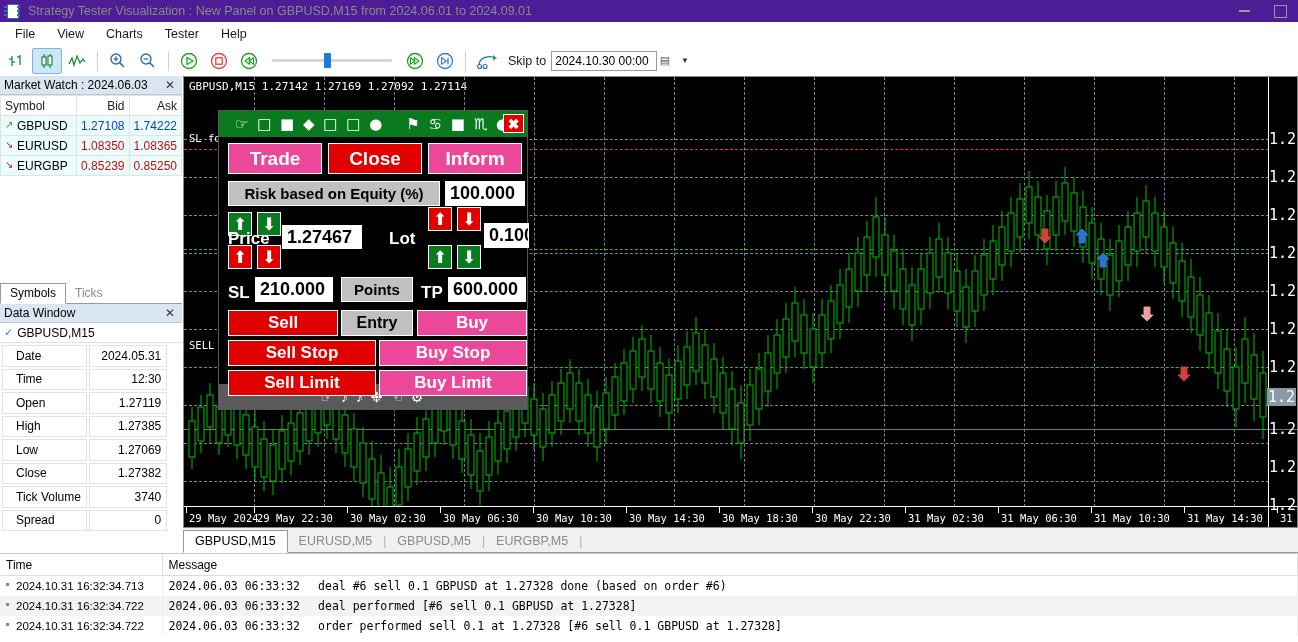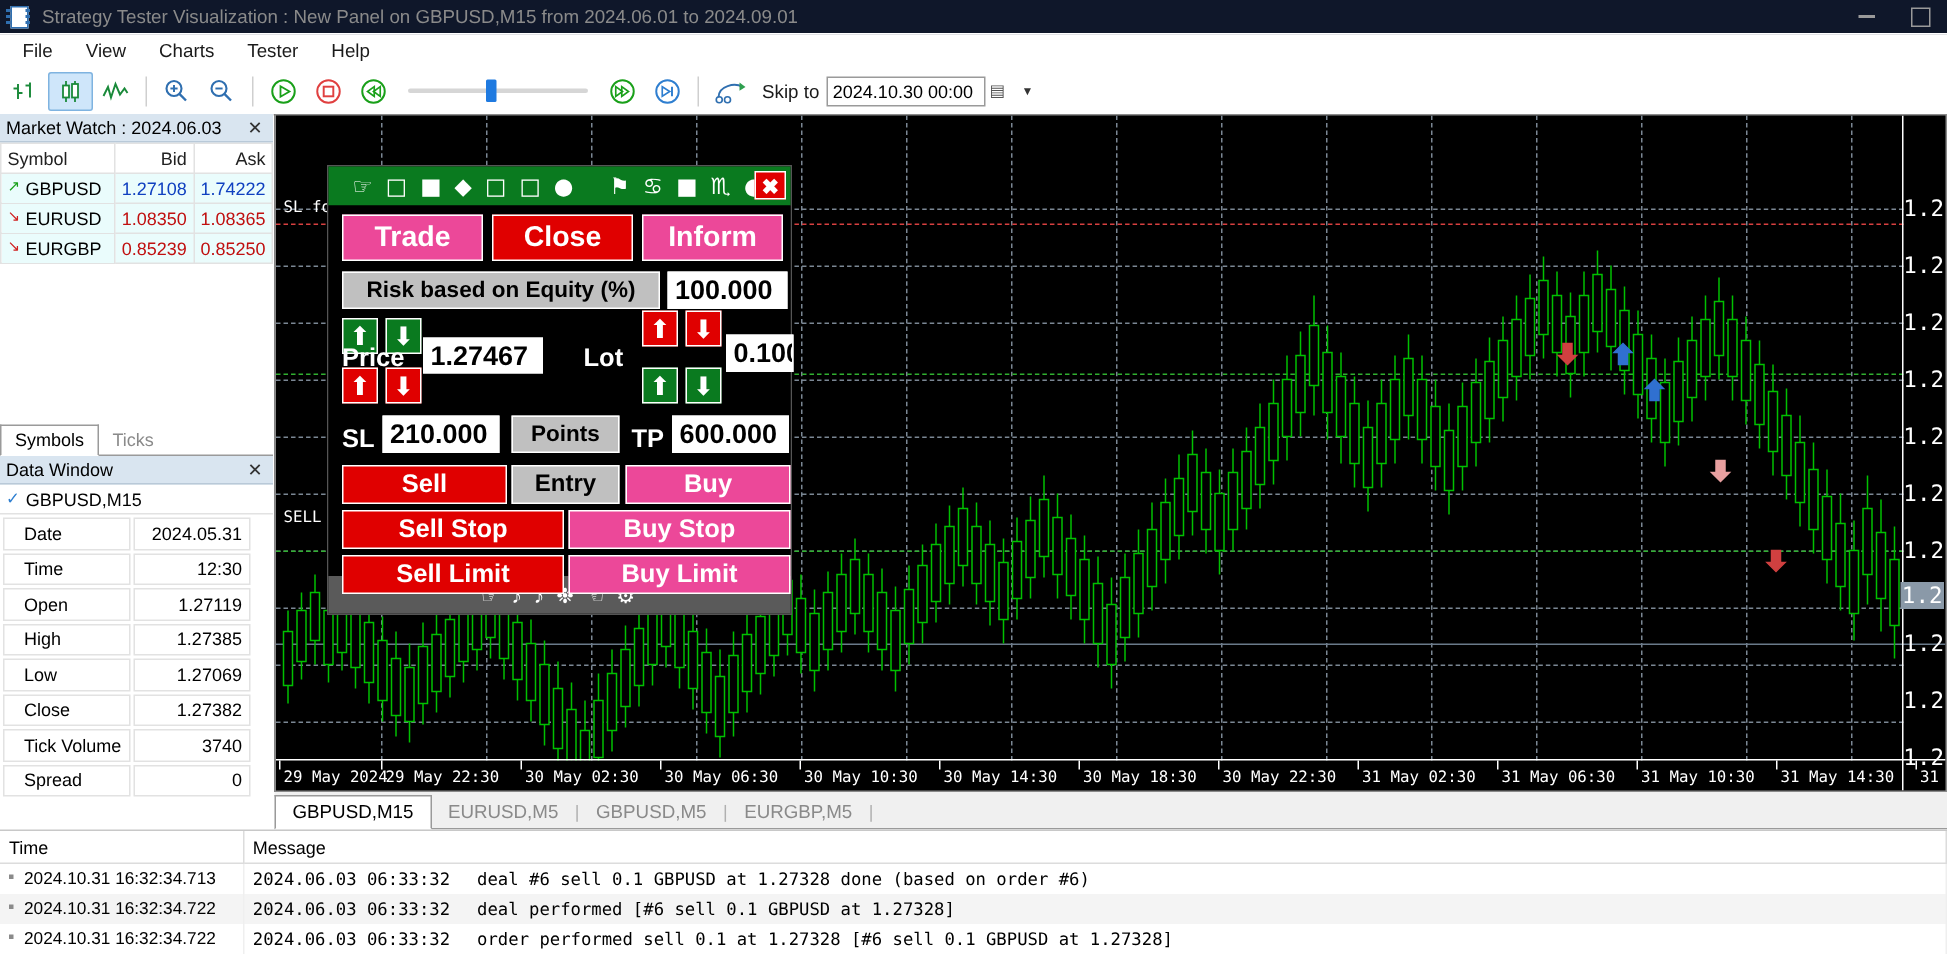--- a/index.html
+++ b/index.html
@@ -5,21 +5,21 @@
   html,body{margin:0;padding:0;}
   body{
     width:1298px;height:642px;overflow:hidden;
     font-family:"Liberation Sans",sans-serif;
     font-size:12px;color:#000;background:#f0f0f0;
     -webkit-font-smoothing:none;
   }
   .app{position:relative;width:1298px;height:642px;background:#fff;}
 
   
-  .titlebar{height:22px;background:#0f172a;display:flex;align-items:center;border-bottom:1px solid #fff;}
+  .titlebar{height:22px;background:#4c1d95;display:flex;align-items:center;border-bottom:1px solid #fff;}
   .tb-icon{width:18px;height:16px;margin:0 6px 0 4px;position:relative;flex:none;}
   .tb-icon .chip{position:absolute;left:3px;top:1px;width:10px;height:13px;border:1.6px solid #2f6fb0;background:#fff;}
   .tb-icon .pin{position:absolute;width:3px;height:1.6px;background:#2f6fb0;left:0;}
   .tb-title{color:#8a8a8a;font-size:12.5px;white-space:nowrap;}
   .wctl{margin-left:auto;display:flex;height:22px;}
   .wbtn{width:36px;display:flex;align-items:center;justify-content:center;}
   .wbtn .min{width:11px;height:1.6px;background:#9a9a9a;}
   .wbtn .max{width:11px;height:11px;border:1.6px solid #9a9a9a;}
 
   
@@ -354,20 +354,21 @@
             <td class="k">Spread</td>
             <td class="v">0</td>
           </tr>
     </tbody>
       </table>
   </div>
 
   <div class="chart">
     <div class="chart-inner">
 
+      <div class="ohlc">GBPUSD,M15  1.27142 1.27169 1.27092 1.27114</div>
 
       <div class="cline" style="top:62px;"></div>
       <div class="cline" style="top:100px;"></div>
       <div class="cline" style="top:138px;"></div>
       <div class="cline" style="top:176px;"></div>
       <div class="cline" style="top:214px;"></div>
       <div class="cline" style="top:252px;"></div>
       <div class="cline" style="top:290px;"></div>
       <div class="cline" style="top:328px;"></div>
       <div class="cline" style="top:366px;"></div>

